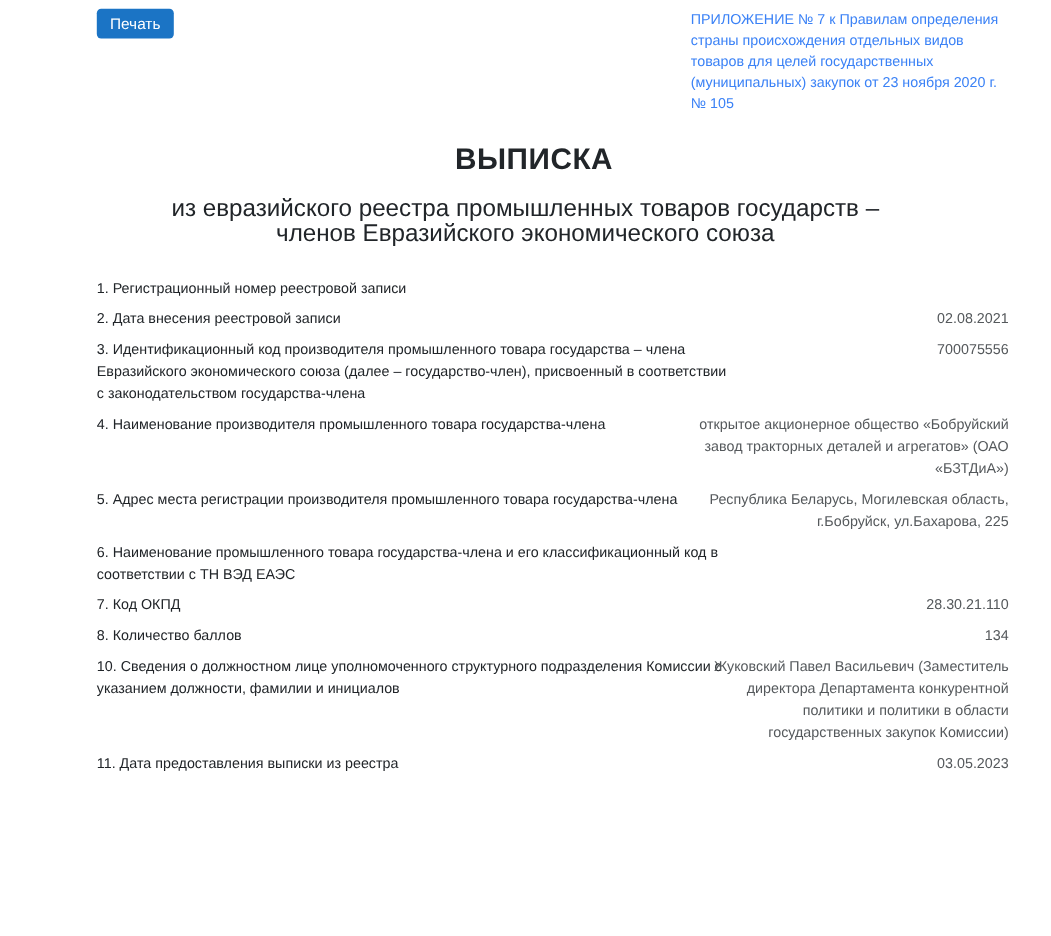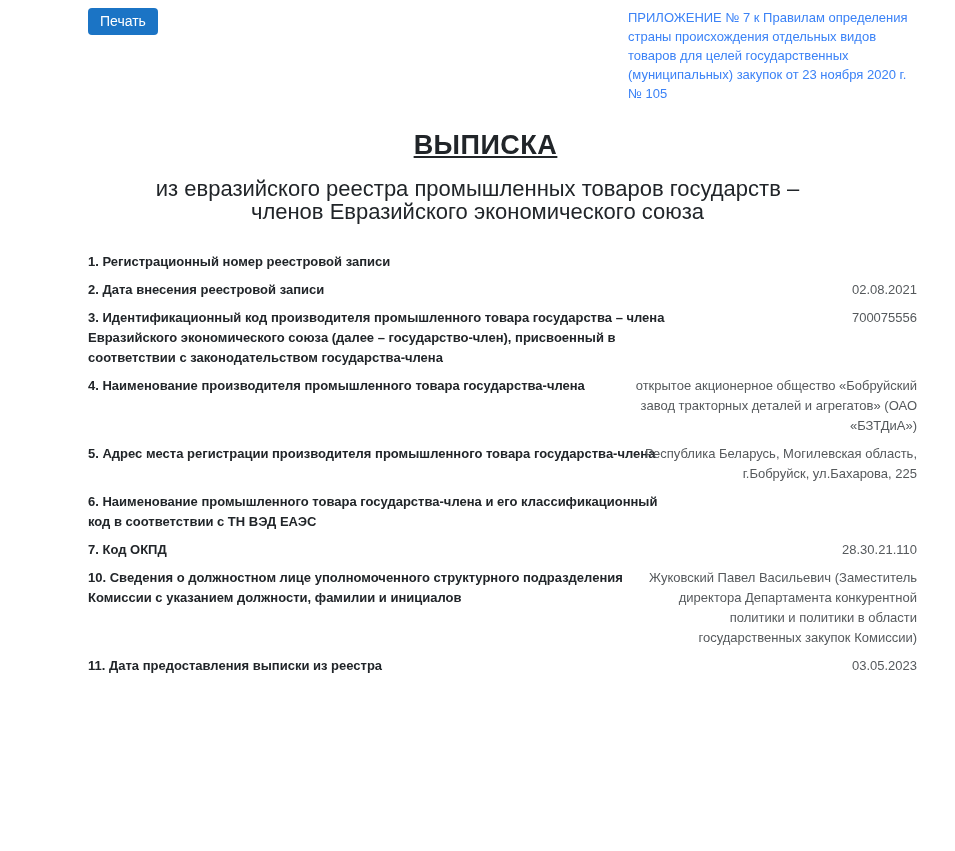--- a/index.html
+++ b/index.html
@@ -46,21 +46,20 @@
     left: 0;
     width: 100%;
     text-align: center;
     color: #212529;
   }
   .title-block h1 {
     margin: 0 0 8px 16px;
     font-size: 27px;
     font-weight: bold;
     letter-spacing: 0.5px;
-    text-decoration: underline;
   }
   .title-block h2 {
     margin: 16px;
     font-size: 22px;
     font-weight: normal;
     line-height: 23px;
     white-space: pre-line;
   }
   .rows {
     position: absolute;
@@ -69,21 +68,21 @@
     width: 829px;
   }
   .field-row {
     display: flex;
     align-items: flex-start;
     margin-bottom: 8px;
   }
   .field-label {
     flex: 0 0 578px;
     font-size: 13px;
-    font-weight: bold;
+    font-weight: normal;
     line-height: 20px;
     color: #212529;
   }
   .field-value {
     flex: 0 0 324px;
     margin-left: -73px;
     text-align: right;
     font-size: 13px;
     line-height: 20px;
     color: #55595c;
@@ -143,20 +142,24 @@
 г.Бобруйск, ул.Бахарова, 225</div>
     </div>
     <div class="field-row">
       <div class="field-label">6. Наименование промышленного товара государства-члена и его классификационный код в соответствии с ТН ВЭД ЕАЭС</div>
     </div>
     <div class="field-row">
       <div class="field-label">7. Код ОКПД</div>
       <div class="field-value">28.30.21.110</div>
     </div>
     <div class="field-row">
+      <div class="field-label">8. Количество баллов</div>
+      <div class="field-value">134</div>
+    </div>
+    <div class="field-row">
       <div class="field-label">10. Сведения о должностном лице уполномоченного структурного подразделения Комиссии с указанием должности, фамилии и инициалов</div>
       <div class="field-value">Жуковский Павел Васильевич (Заместитель
 директора Департамента конкурентной
 политики и политики в области
 государственных закупок Комиссии)</div>
     </div>
     <div class="field-row">
       <div class="field-label">11. Дата предоставления выписки из реестра</div>
       <div class="field-value">03.05.2023</div>
     </div>

